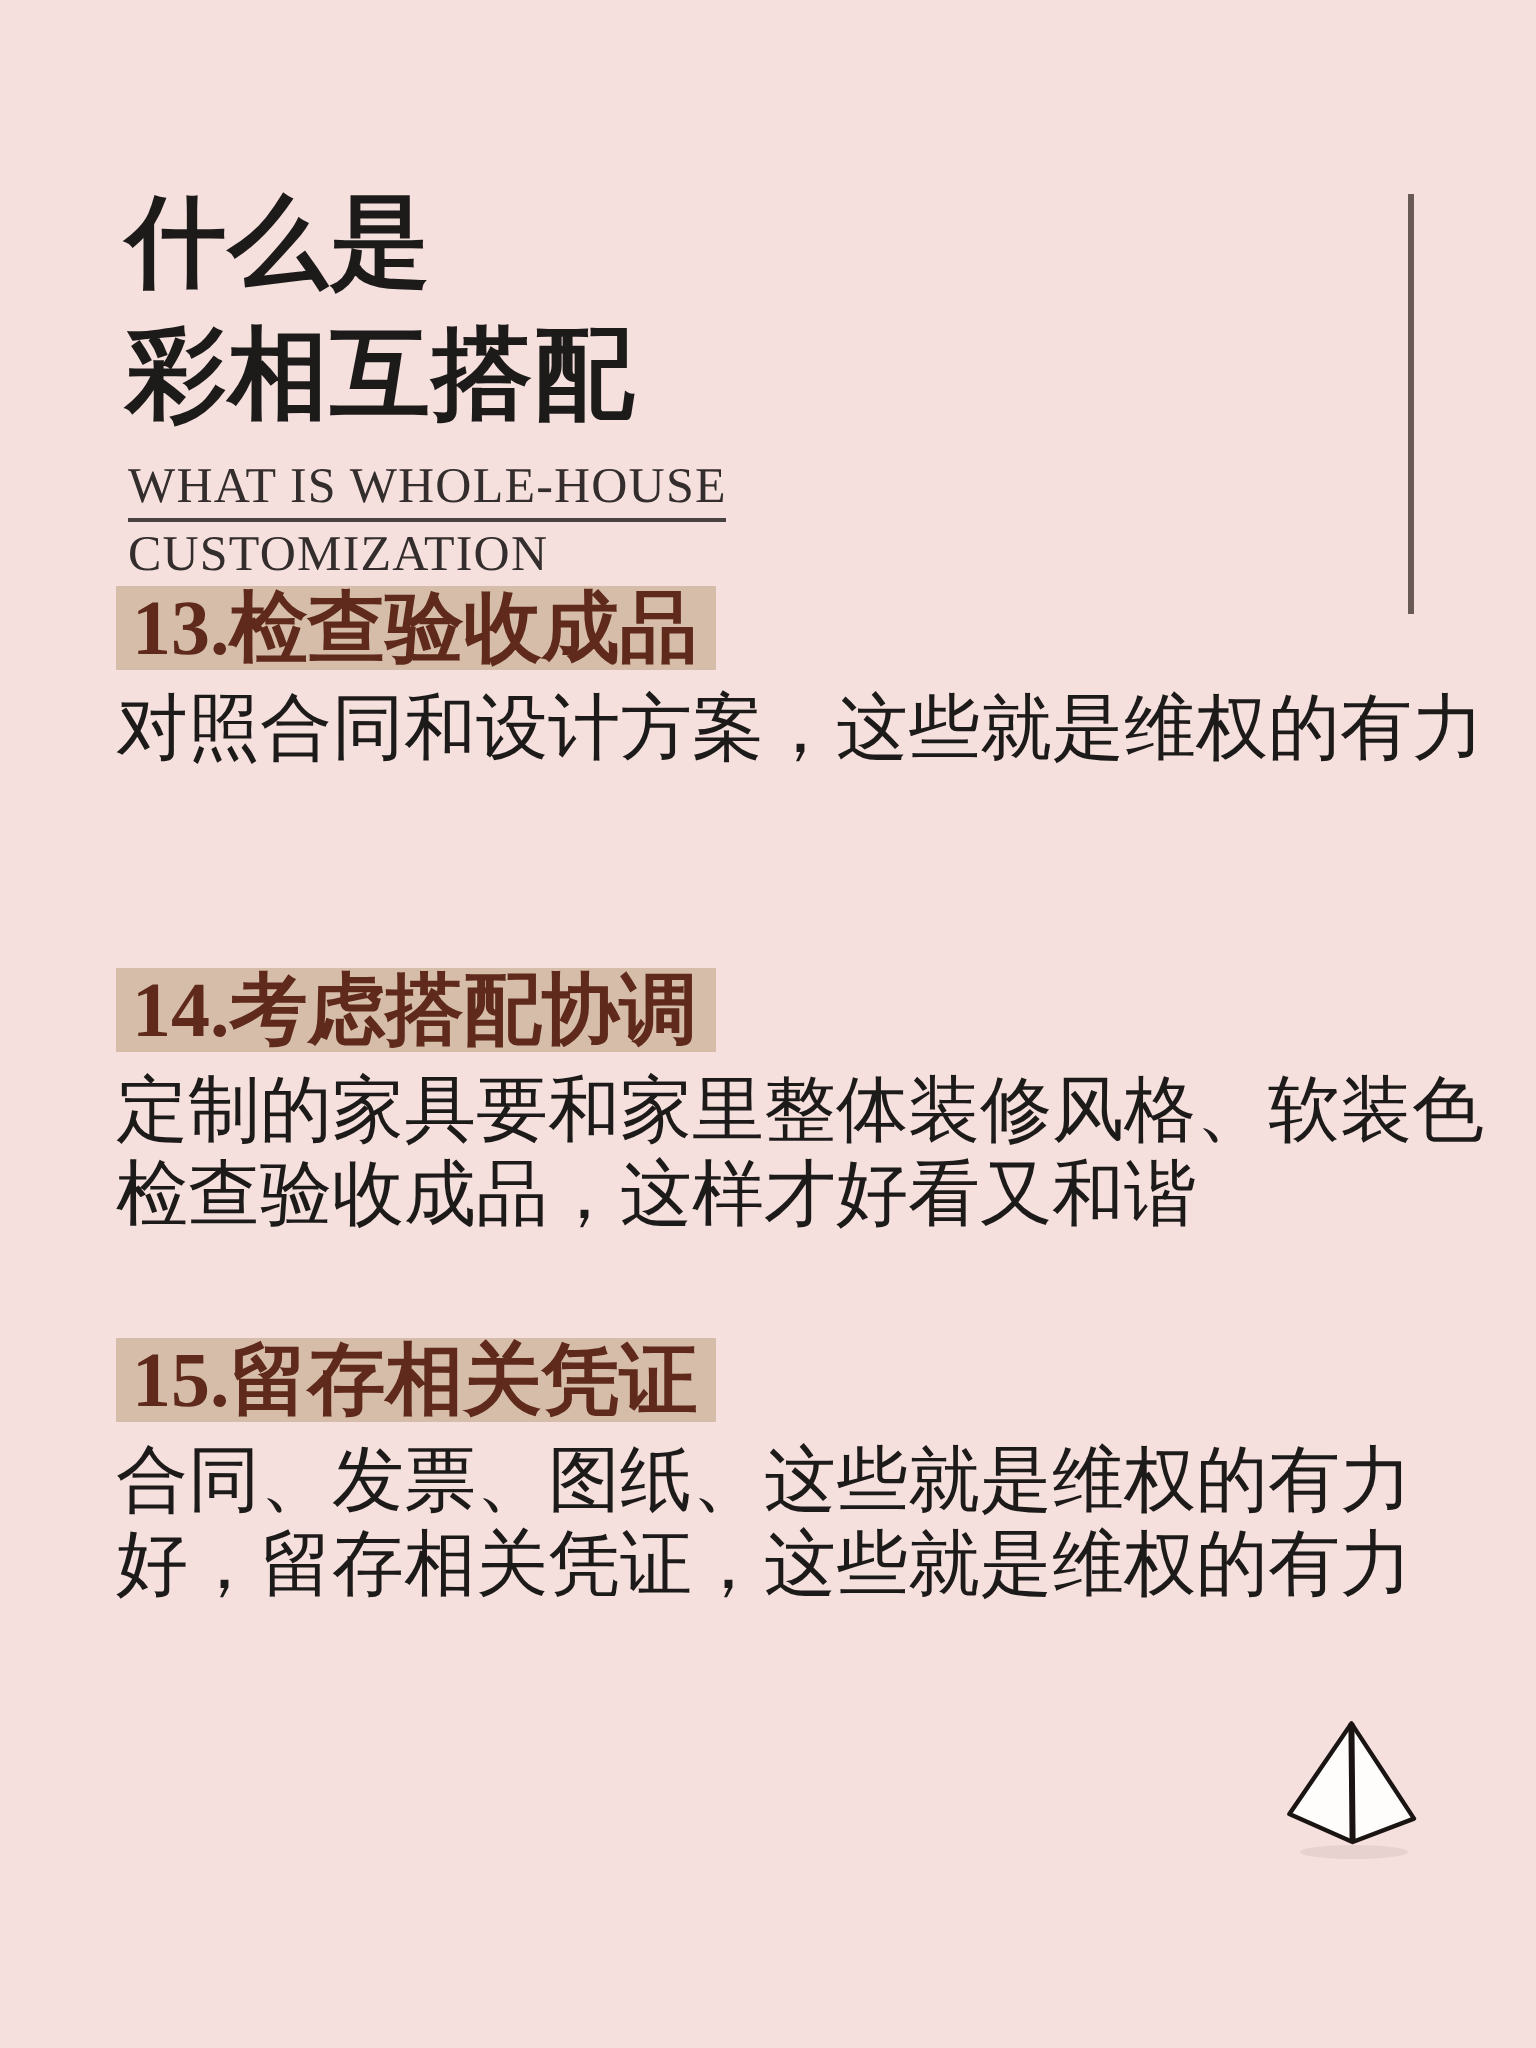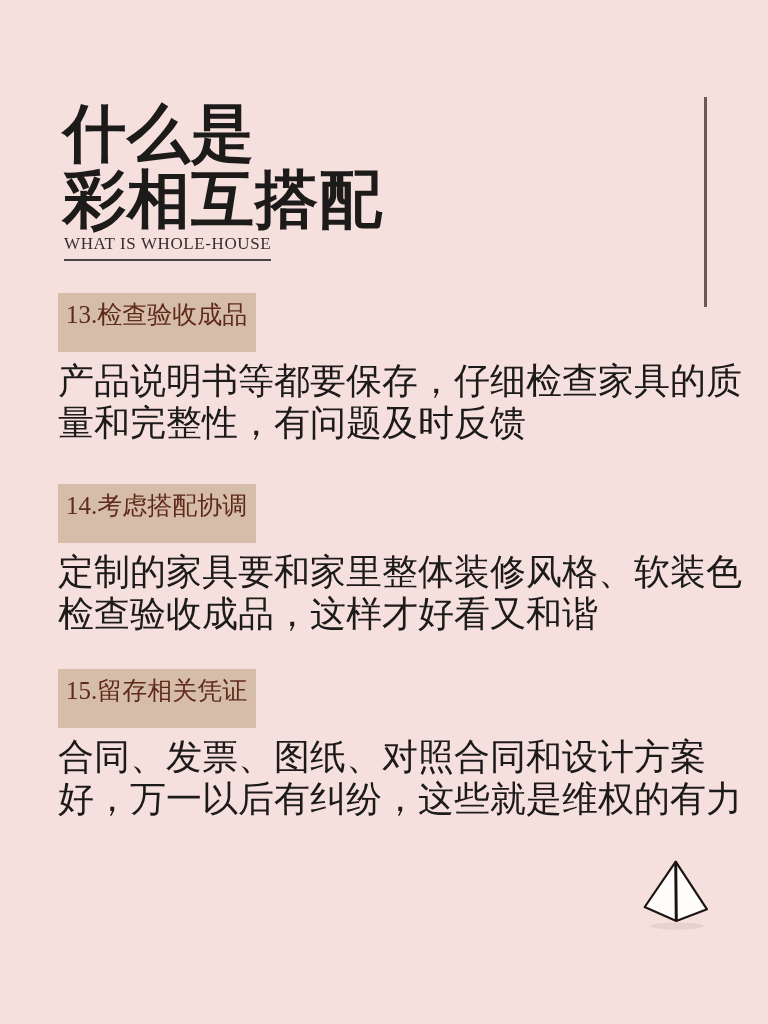--- a/index.html
+++ b/index.html
@@ -15,50 +15,50 @@
   html,body{width:768px;height:1024px;}
   body{
     background:var(--bg);
     font-family:"Liberation Serif","DejaVu Serif",serif;
     overflow:hidden;
   }
   .page{position:relative;width:768px;height:1024px;background:var(--bg);}
 
   .title{
     position:absolute;left:63px;top:88px;
-    font-size:63px;line-height:66px;font-weight:700;
-    color:var(--ink);letter-spacing:1px;white-space:nowrap;margin-top:13px;
+    font-size:50px;line-height:66px;font-weight:700;
+    color:var(--ink);letter-spacing:1px;white-space:nowrap;
   }
   .subtitle{position:absolute;left:64px;top:231px;}
   .subtitle-line{display:block;margin-bottom:4px;}
   .subtitle-line span{
     display:inline-block;
-    font-size:17px;line-height:26px;letter-spacing:0.6px;
+    font-size:25px;line-height:26px;letter-spacing:0.6px;
     color:var(--subtitle-ink);
     border-bottom:2px solid var(--underline);
     padding-bottom:2px;
     white-space:nowrap;
   }
 
   .vline{
     position:absolute;left:704px;top:97px;
     width:3px;height:210px;background:var(--line);
   }
 
   .section{position:absolute;left:58px;width:668px;}
   .section-13{top:293px;}
   .section-14{top:468px;margin-top:16px;}
   .section-15{top:645px;margin-top:24px;}
 
   .section-heading{
     display:inline-block;
     background:var(--heading-bg);
     color:var(--heading-ink);
-    font-size:25px;line-height:38px;font-weight:400;
-    padding:3px 9px 18px 8px;
+    font-size:39px;line-height:38px;font-weight:700;
+    padding:3px 9px 1px 8px;
     white-space:nowrap;
   }
   .section-body{margin-top:8px;}
   .body-line{
     font-size:36px;line-height:42px;
     color:var(--ink);white-space:nowrap;
   }
 
   .plane{position:absolute;left:640px;top:856px;width:72px;height:74px;}
   .plane svg{display:block;width:100%;height:100%;}
@@ -70,45 +70,47 @@
 
   <div class="title">
     <div>什么是</div>
     <div>彩相互搭配</div>
   </div>
 
   <div class="subtitle">
     <div class="subtitle-line">
       <span>WHAT IS WHOLE-HOUSE</span>
     </div>
+    <div class="subtitle-line">
+      <span>CUSTOMIZATION</span>
+    </div>
   </div>
 
   <div class="vline"></div>
 
   <div class="section section-13">
     <div class="section-heading">13.检查验收成品</div>
     <div class="section-body">
-      <div class="body-line">产品说明书等都要保存，仔细检查家具的质</div>
-      <div class="body-line">量和完整性，有问题及时反馈</div>
+      <div class="body-line">对照合同和设计方案，这些就是维权的有力</div>
     </div>
   </div>
 
   <div class="section section-14">
     <div class="section-heading">14.考虑搭配协调</div>
     <div class="section-body">
       <div class="body-line">定制的家具要和家里整体装修风格、软装色</div>
       <div class="body-line">检查验收成品，这样才好看又和谐</div>
     </div>
   </div>
 
   <div class="section section-15">
     <div class="section-heading">15.留存相关凭证</div>
     <div class="section-body">
-      <div class="body-line">合同、发票、图纸、对照合同和设计方案</div>
-      <div class="body-line">好，万一以后有纠纷，这些就是维权的有力</div>
+      <div class="body-line">合同、发票、图纸、这些就是维权的有力</div>
+      <div class="body-line">好，留存相关凭证，这些就是维权的有力</div>
     </div>
   </div>
 
   <div class="plane">
     <svg viewBox="0 0 72 74" xmlns="http://www.w3.org/2000/svg">
       <ellipse cx="37" cy="70" rx="27" ry="3.5" fill="rgba(60,30,25,0.07)"></ellipse>
       <polygon points="35.7,5.7 4.7,51 36.3,65 67,53.3" fill="#fffdfc" stroke="#1a1512" stroke-width="2.2" stroke-linejoin="round"></polygon>
       <line x1="35.7" y1="5.7" x2="36.3" y2="65" stroke="#1a1512" stroke-width="3"></line>
     </svg>
   </div>

